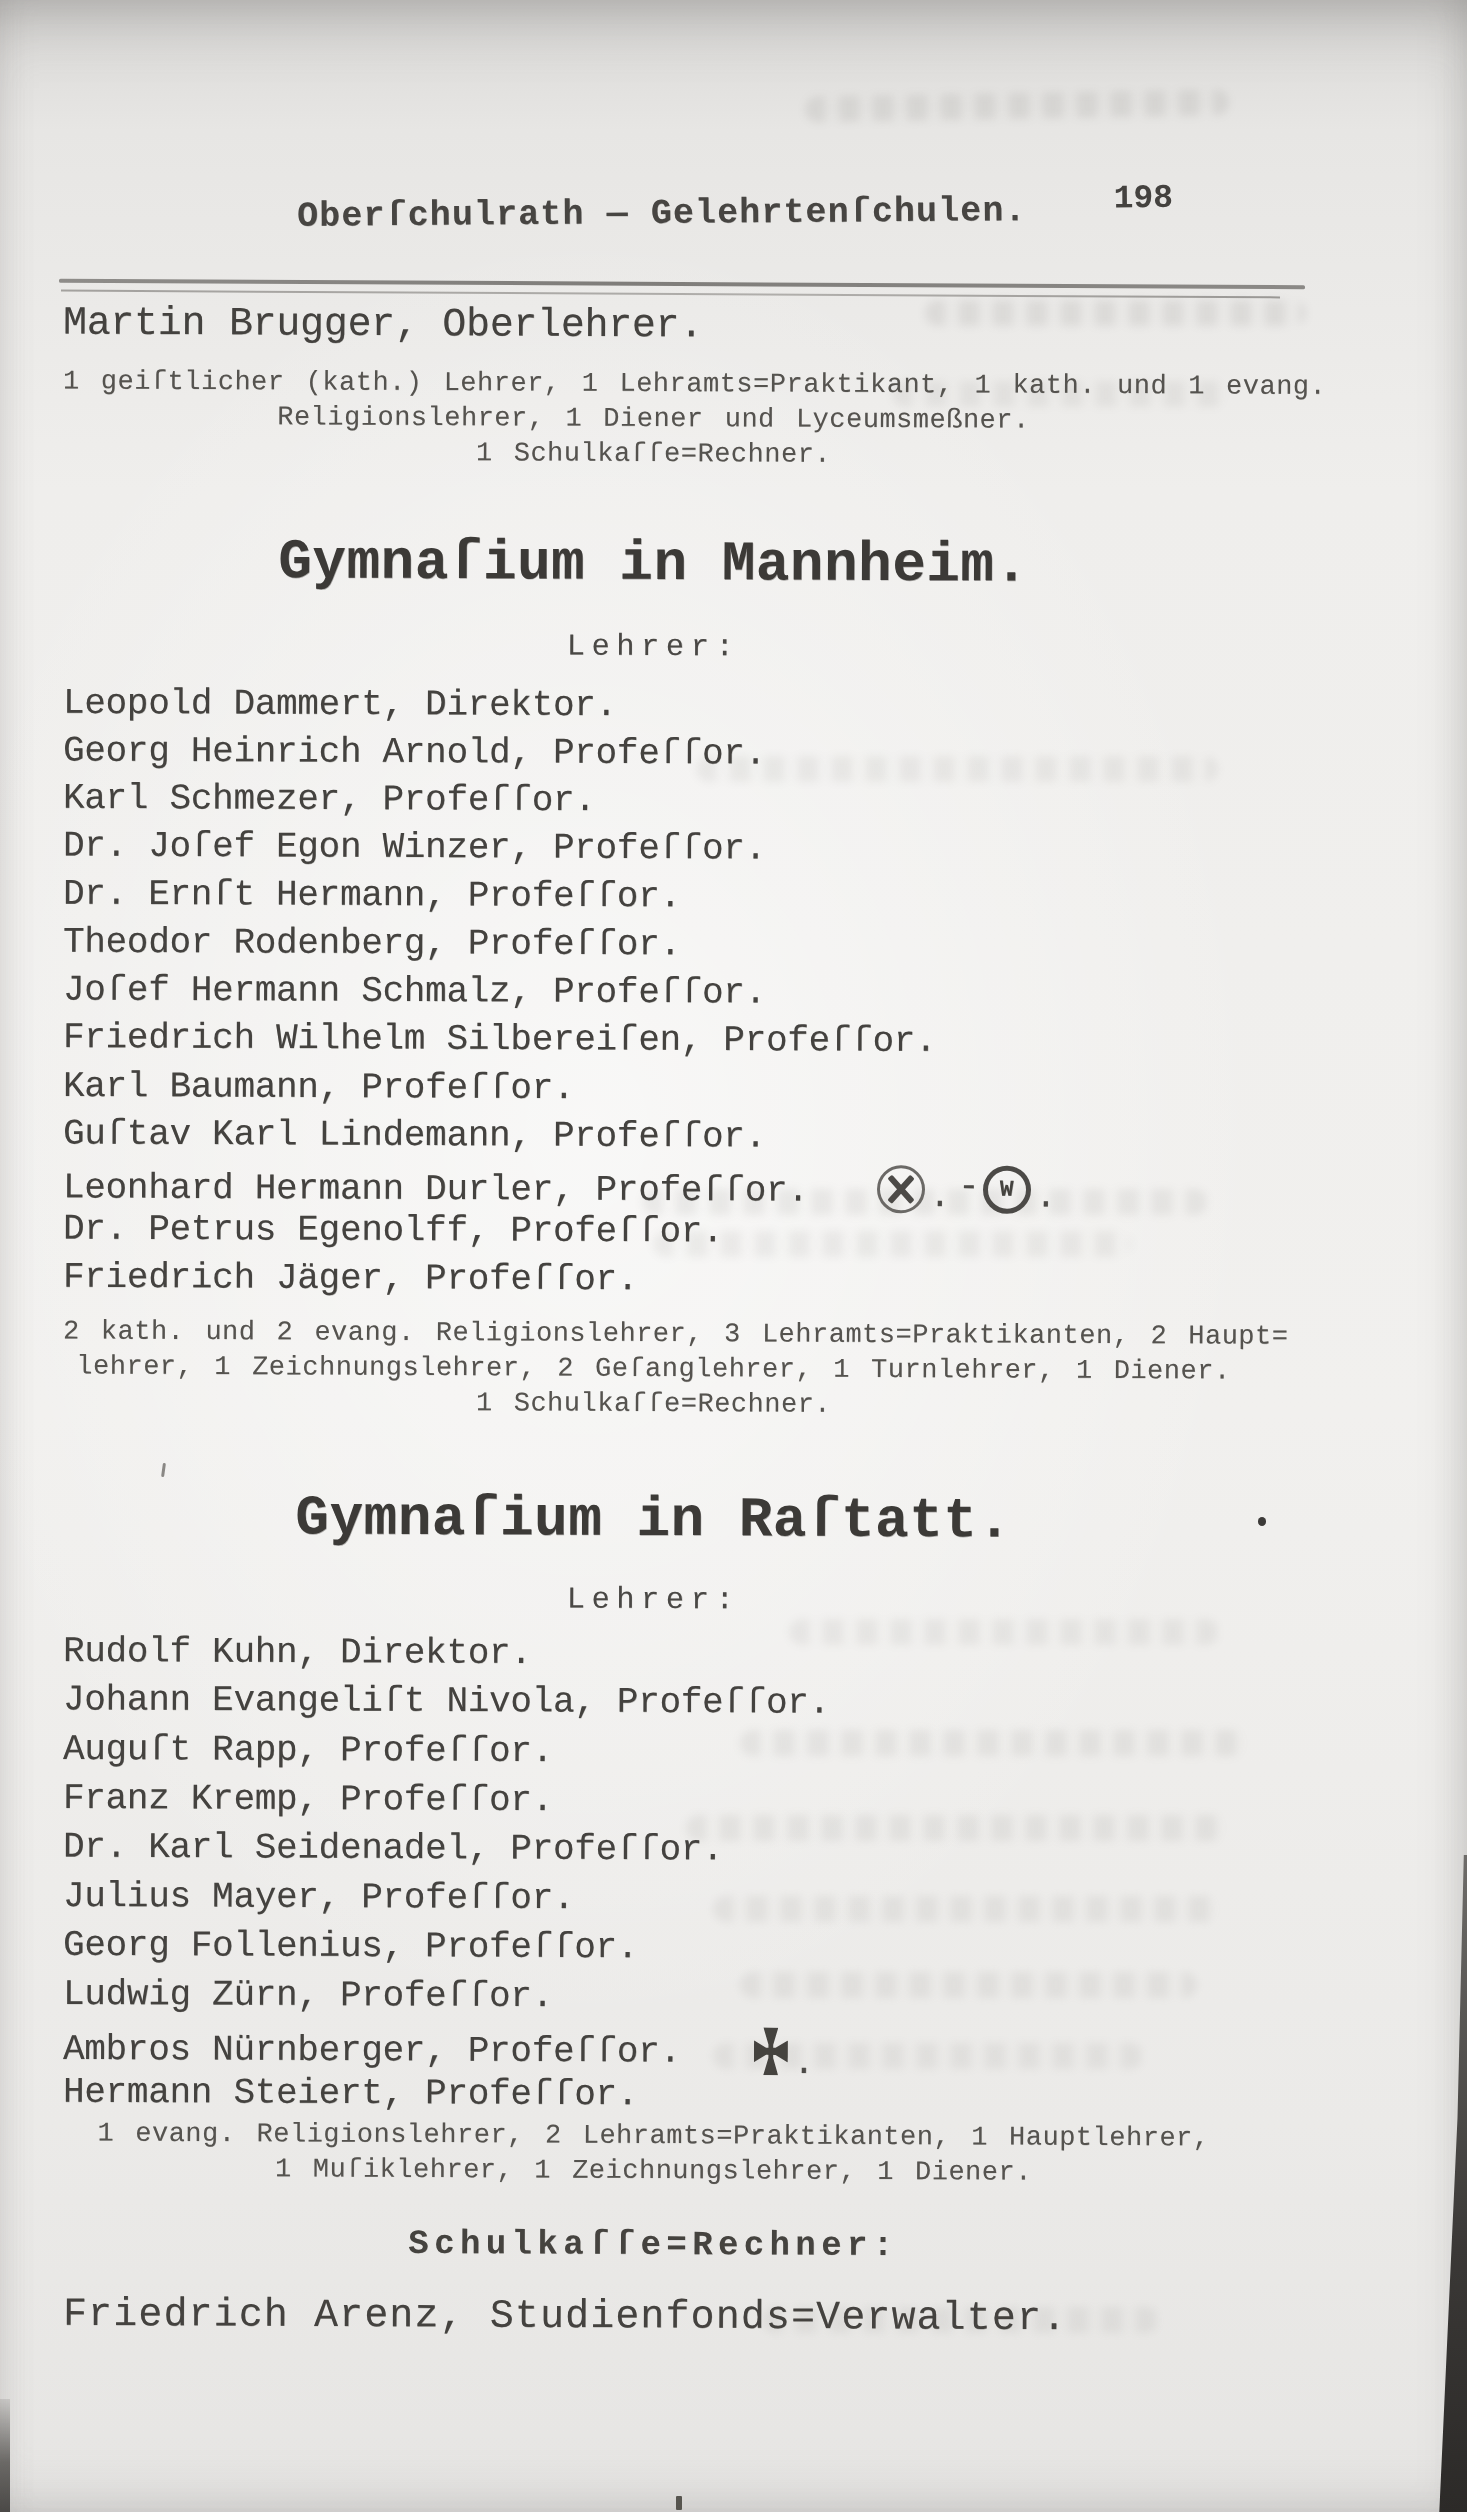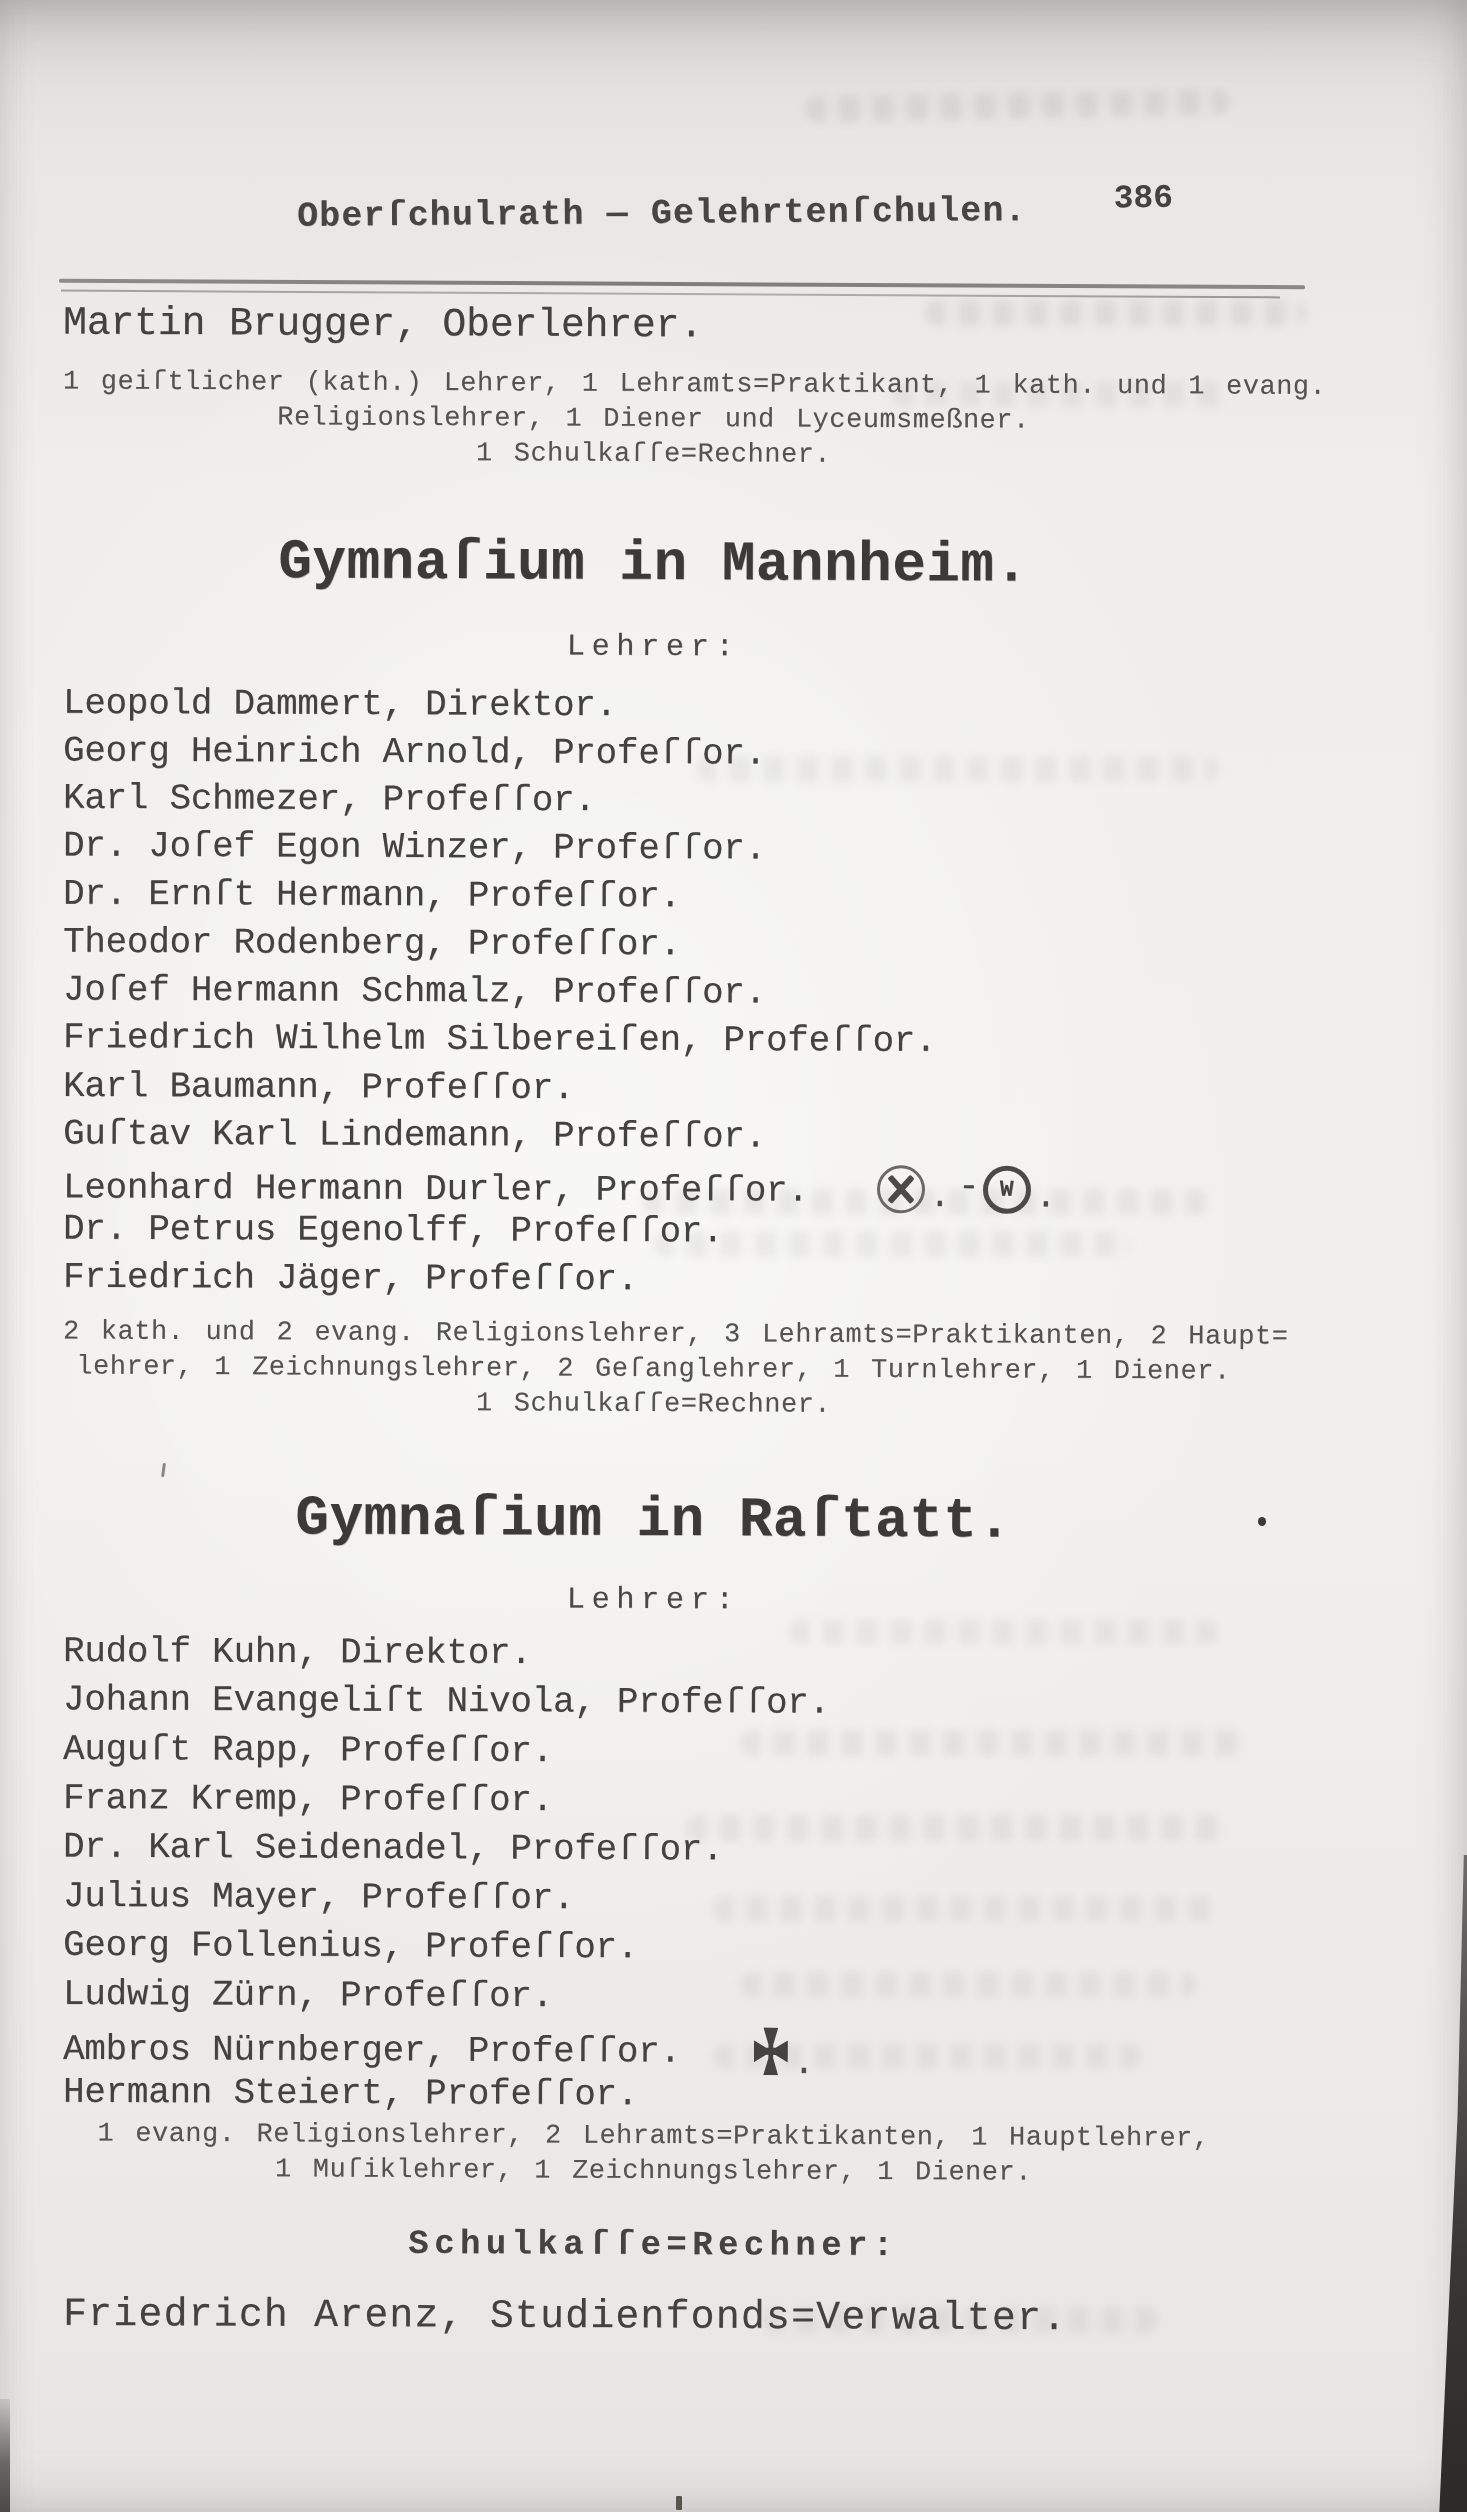--- a/index.html
+++ b/index.html
@@ -152,21 +152,21 @@
   <div class="ghost abs" style="left:789px;top:1619px;width:430px;opacity:.3;"></div>
   <div class="ghost abs" style="left:740px;top:1730px;width:506px;opacity:.34;"></div>
   <div class="ghost abs" style="left:686px;top:1815px;width:539px;opacity:.34;"></div>
   <div class="ghost abs" style="left:713px;top:1896px;width:506px;opacity:.32;"></div>
   <div class="ghost abs" style="left:740px;top:1972px;width:457px;opacity:.32;"></div>
   <div class="ghost abs" style="left:713px;top:2043px;width:430px;opacity:.3;"></div>
   <div class="ghost abs" style="left:762px;top:2307px;width:397px;opacity:.3;"></div>
 
   <div class="abs pagehead">
     <div class="head-title">Oberſchulrath — Gelehrtenſchulen.</div>
-    <div class="head-page">386</div>
+    <div class="head-page">198</div>
   </div>
   <div class="abs rule-main"></div>
   <div class="abs rule-echo"></div>
 
   <div class="abs name-line big tilt" style="top:305px;left:63px;">Martin Brugger, Oberlehrer.</div>
   <div class="abs small-line tilt" style="top:371px;">1 geiſtlicher (kath.) Lehrer, 1 Lehramts=Praktikant, 1 kath. und 1 evang.</div>
   <div class="abs small-line tilt" style="top:406px;">Religionslehrer, 1 Diener und Lyceumsmeßner.</div>
   <div class="abs small-line tilt" style="top:441px;">1 Schulkaſſe=Rechner.</div>
 
   <div class="abs section-heading tilt" style="top:536px;">Gymnaſium in Mannheim.</div>

